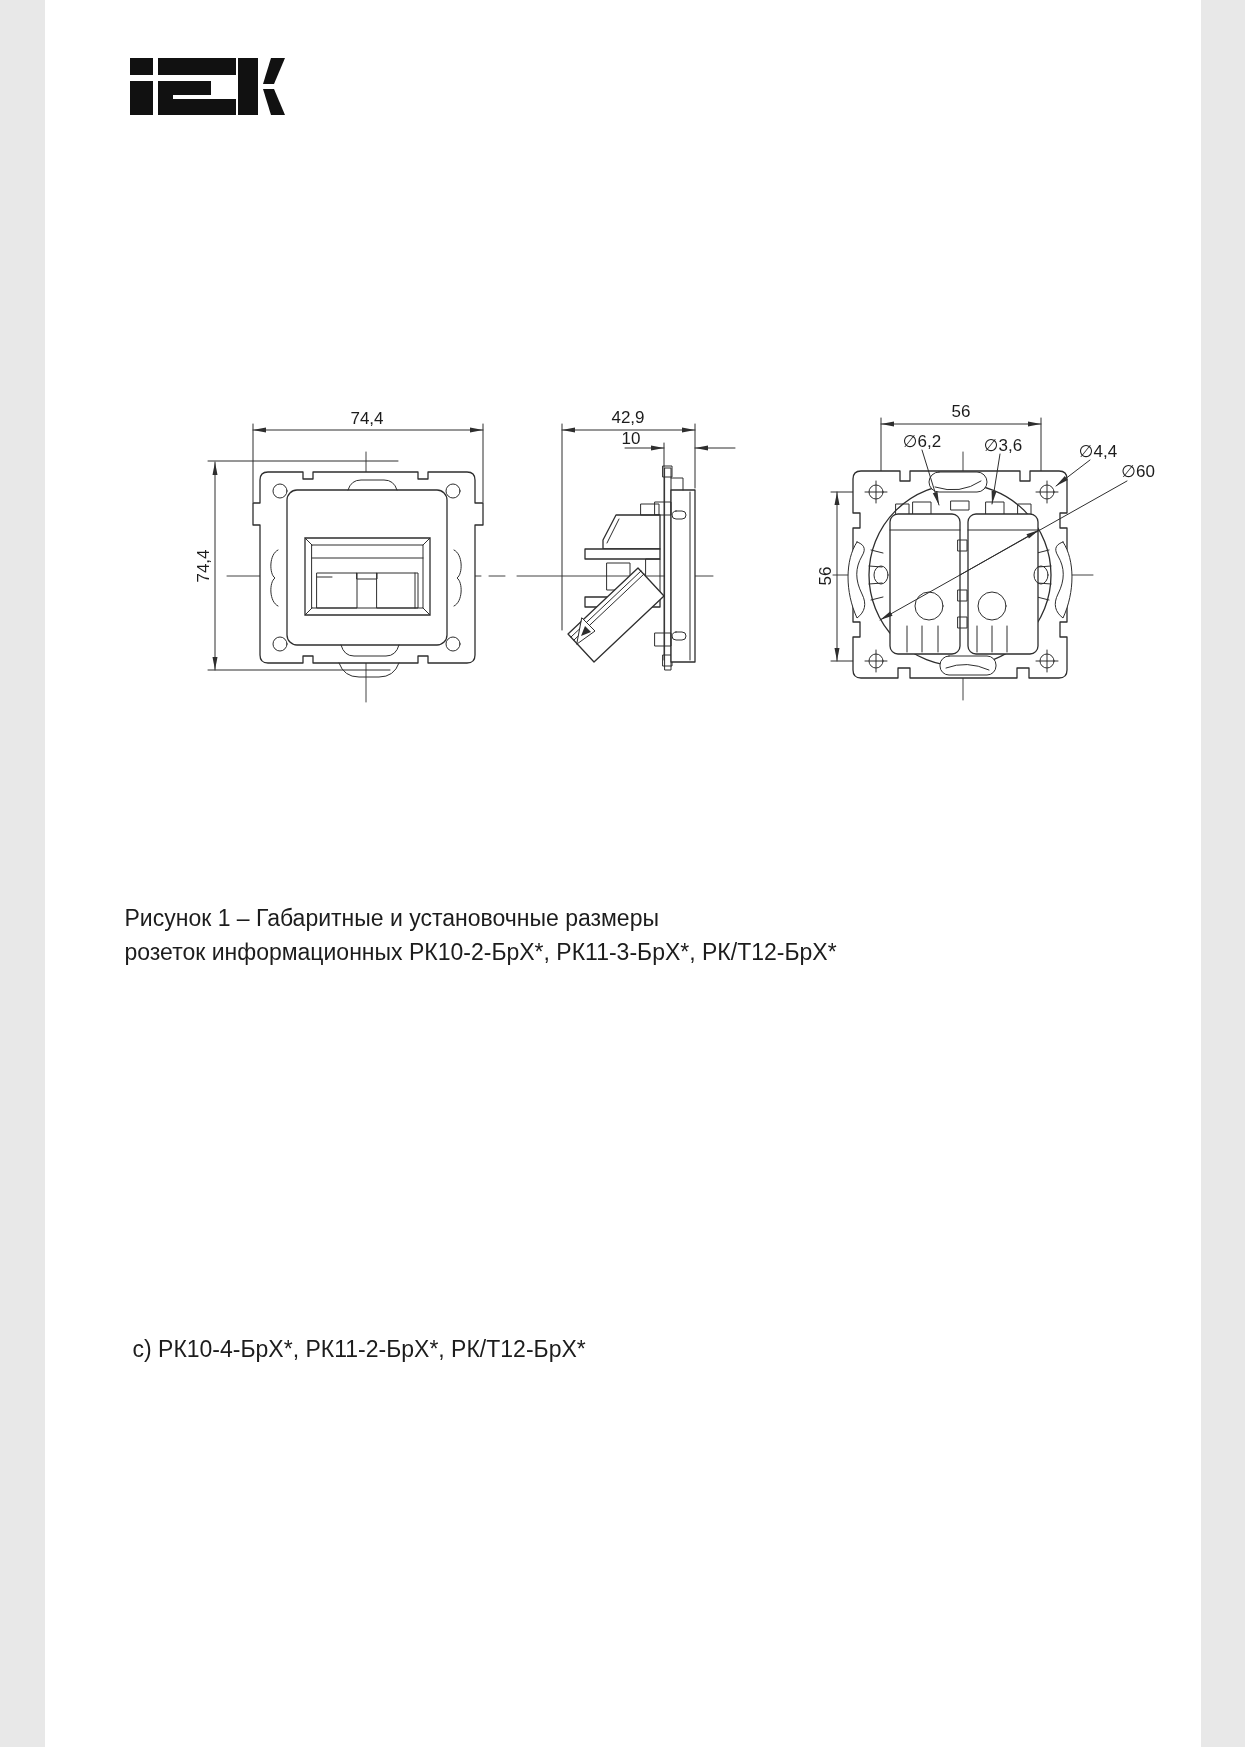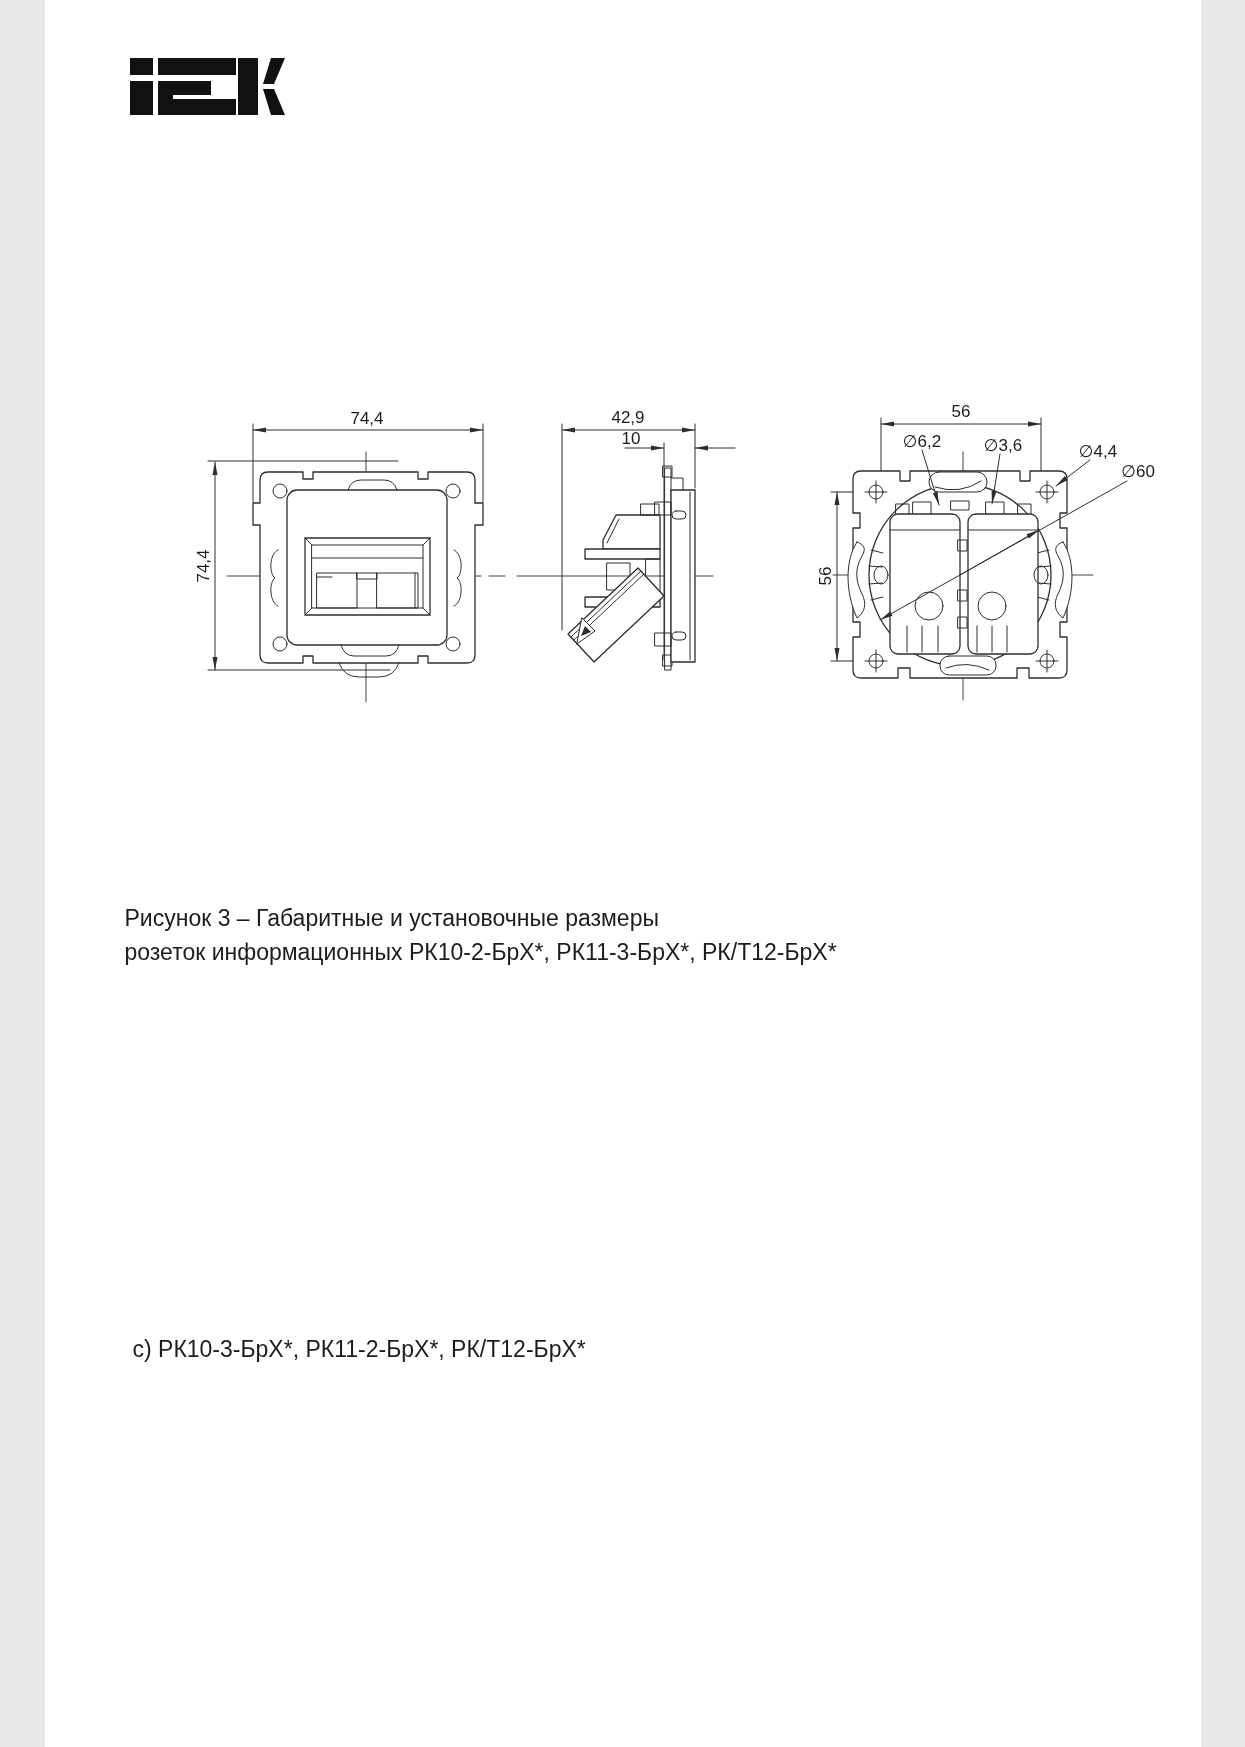--- a/index.html
+++ b/index.html
@@ -208,19 +208,19 @@
       <path class="ln dim" d="M955,454 L947,504" marker-end="url(#arr)"></path>
       <text class="dl" x="1053" y="457" text-anchor="middle">∅4,4</text>
       <path class="ln dim" d="M1045,460 L1011,486" marker-end="url(#arr)"></path>
       <text class="dl" x="1093" y="477" text-anchor="middle">∅60</text>
       <path class="ln dim" d="M835,620 L1082,481" marker-start="url(#arr)"></path>
       <path class="ln dim" d="M915,575 L994,530" marker-end="url(#arr)"></path>
     </g>
   </svg>
 
   <div class="caption">
-    <span>Рисунок 3 – Габаритные и установочные размеры</span>
+    <span>Рисунок 1 – Габаритные и установочные размеры</span>
     <span>розеток информационных РК10-2-БрХ*, РК11-3-БрХ*, РК/Т12-БрХ*</span>
   </div>
 
-  <div class="footer-label">с) РК10-3-БрХ*, РК11-2-БрХ*, РК/Т12-БрХ*</div>
+  <div class="footer-label">с) РК10-4-БрХ*, РК11-2-БрХ*, РК/Т12-БрХ*</div>
 
 </div>
 
 </body></html>

